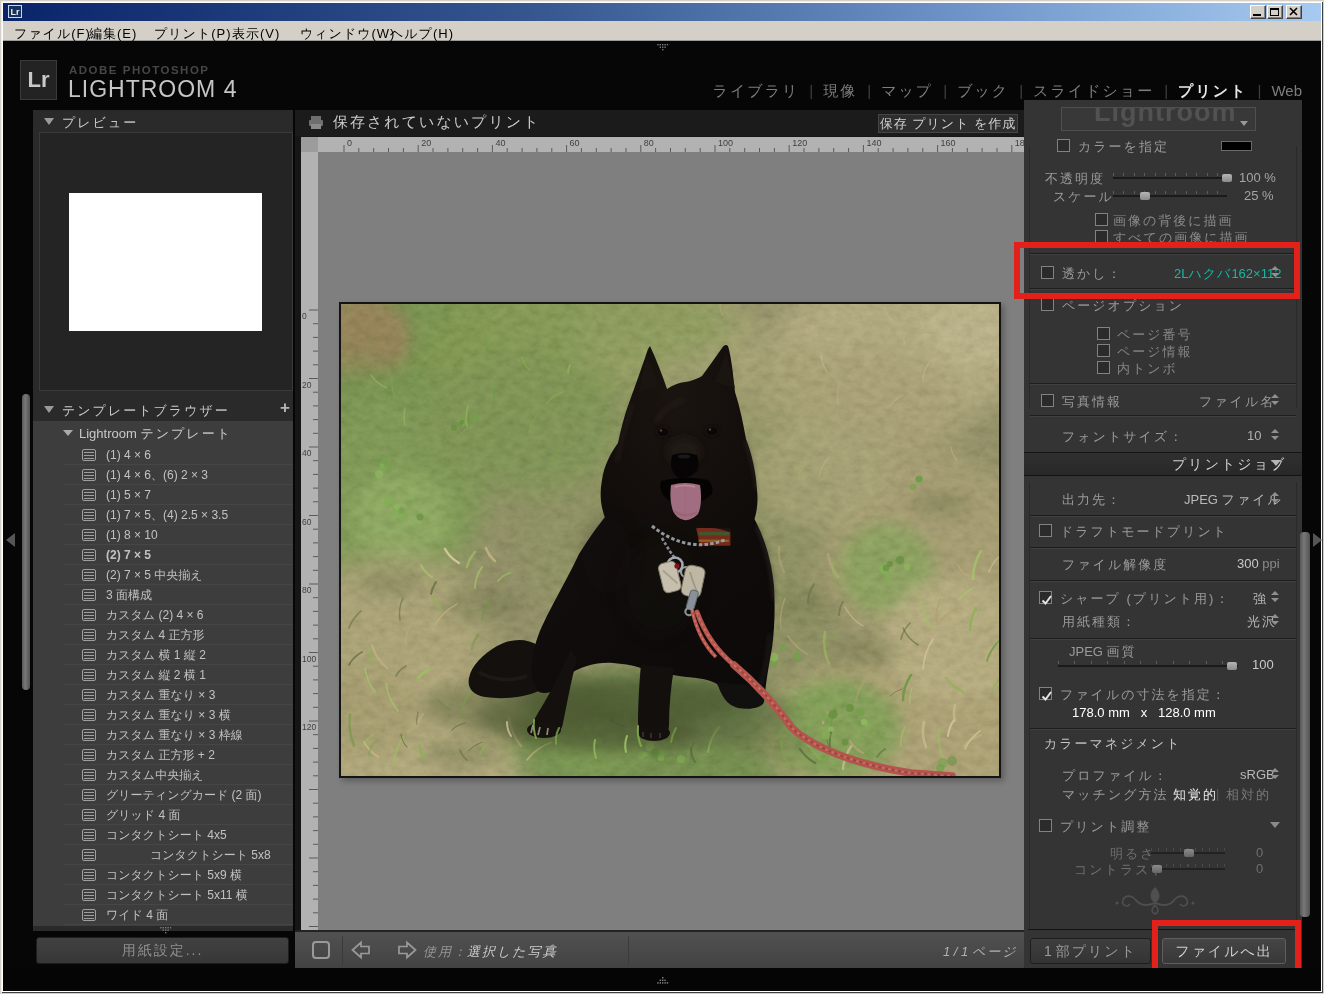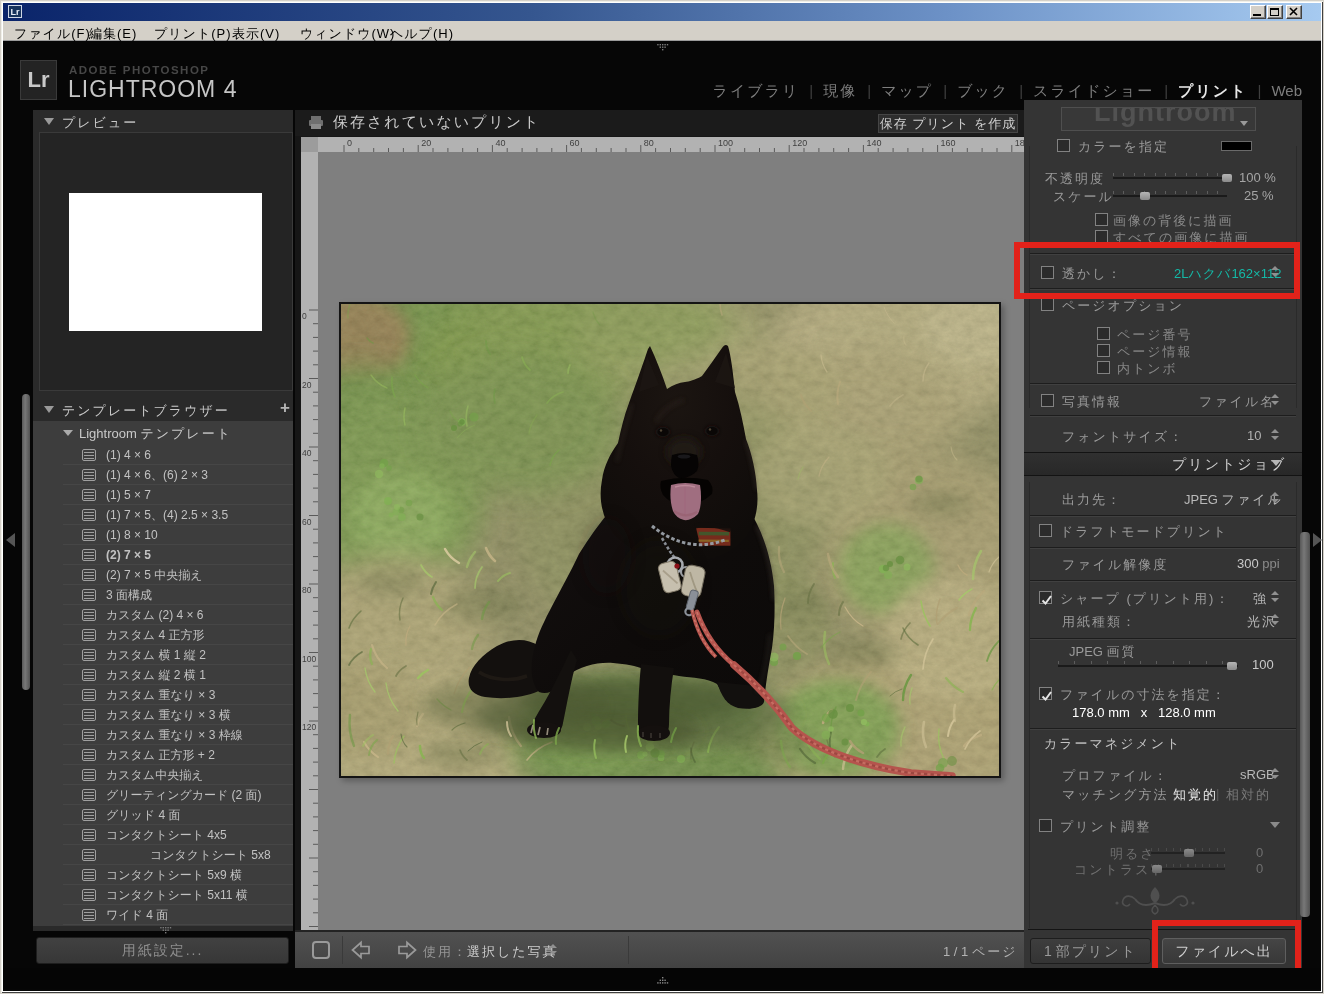--- a/index.html
+++ b/index.html
@@ -647,21 +647,21 @@
     <path d="M351,306 C355,324 362,340 375,353" stroke="#b5544d" stroke-width="3.6" fill="none"></path>
     <path d="M351,306 C355,324 362,340 375,353" stroke="#d8897b" stroke-width="1.2" fill="none" stroke-dasharray="2.5 2.5" opacity=".8"></path>
     <path d="M195,434 Q192,426 193,416" stroke="#8ab152" stroke-width="2.0" fill="none" opacity="0.85" stroke-linecap="round"></path>
     <path d="M215,440 Q214,432 218,424" stroke="#79a148" stroke-width="2.0" fill="none" opacity="0.85" stroke-linecap="round"></path>
     <path d="M300,442 Q296,433 297,422" stroke="#84ad4f" stroke-width="2.0" fill="none" opacity="0.85" stroke-linecap="round"></path>
     <path d="M330,438 Q331,431 335,424" stroke="#6f9844" stroke-width="2.0" fill="none" opacity="0.85" stroke-linecap="round"></path>
     <path d="M255,454 Q252,445 254,436" stroke="#90b95a" stroke-width="2.0" fill="none" opacity="0.85" stroke-linecap="round"></path>
     <path d="M170,432 Q166,426 166,418" stroke="#c9bc92" stroke-width="2.0" fill="none" opacity="0.85" stroke-linecap="round"></path>
     <path d="M285,448 Q283,440 286,432" stroke="#a6c76a" stroke-width="2.0" fill="none" opacity="0.85" stroke-linecap="round"></path>
   </svg>
-<div class="abs" style="left:295px;top:930px;width:729px;height:46px;background:linear-gradient(#515151,#3f3f3f);border-top:2px solid #232323;">
+<div class="abs" style="left:295px;top:930px;width:729px;height:46px;background:linear-gradient(#515151,#3f3f3f);border-top:2px solid #232323;font-style:italic;">
 <div class="abs" style="left:17px;top:9px;width:18px;height:18px;border:2px solid #9a9a9a;border-radius:4px;"></div>
 <div class="abs" style="left:47px;top:4px;width:1px;height:28px;background:#3a3a3a;"></div>
 <svg class="abs" style="left:54px;top:8px" width="70" height="20" viewBox="0 0 70 20">
       <path d="M12 6.5 H20 V13.5 H12 V17.5 L3.5 10 L12 2.5 Z" fill="none" stroke="#9a9a9a" stroke-width="1.7"></path>
       <path d="M58 6.5 H50 V13.5 H58 V17.5 L66.5 10 L58 2.5 Z" fill="none" stroke="#9a9a9a" stroke-width="1.7"></path>
     </svg>
 <div class="abs j" style="left:128px;top:11px;color:#969696;font-size:13px;">使用：</div>
 <div class="abs j" style="left:172px;top:11px;color:#cfcfcf;font-size:13px;">選択した写真</div>
 <div class="spin" style="left:254px;top:12px;"></div>
 <div class="abs" style="left:333px;top:4px;width:1px;height:28px;background:#3a3a3a;"></div>

